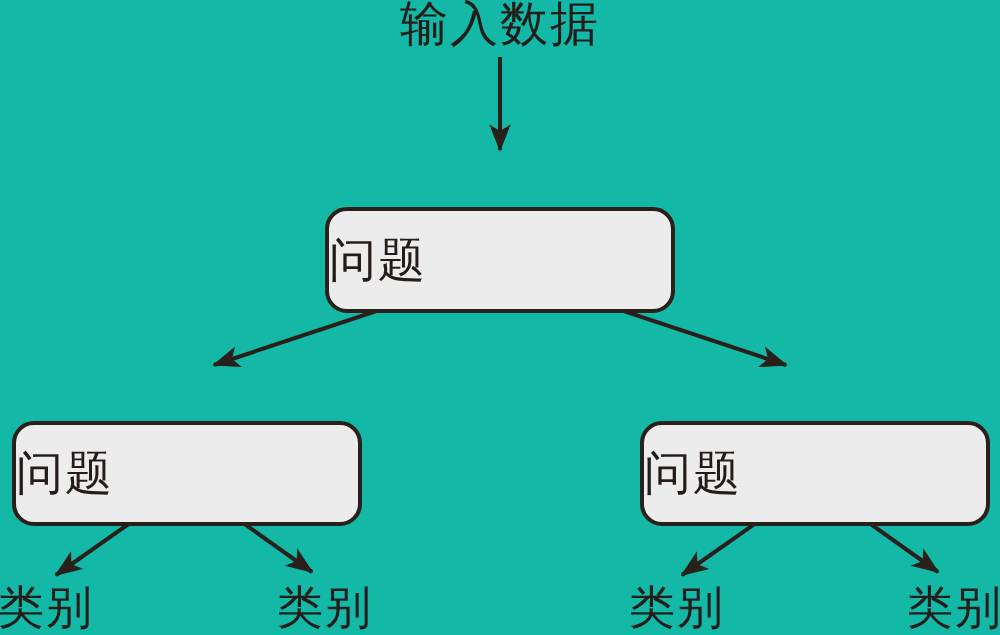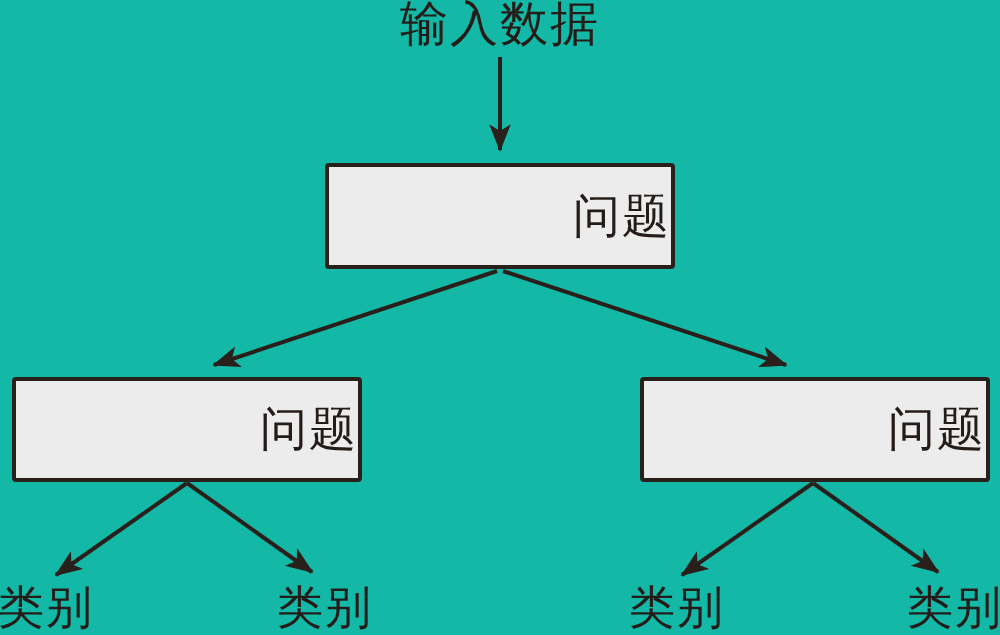--- a/index.html
+++ b/index.html
@@ -32,24 +32,25 @@
     line-height: 52px;
     color: #241c19;
     letter-spacing: 2px;
     white-space: nowrap;
   }
   .node {
     position: absolute;
     box-sizing: border-box;
     background: #ececec;
     border: 4px solid #2a201b;
-    border-radius: 4px;
+    border-radius: 22px;
     display: flex;
     align-items: center;
-    justify-content: flex-end;
+    justify-content: flex-start;
+    margin-top: 44px;
   }
   .node span {
     font-size: 47px;
     color: #241c19;
     letter-spacing: 2px;
     white-space: nowrap;
   }
   .node-root  { left: 325px; top: 163px; width: 350px; height: 106px; }
   .node-left  { left: 12px;  top: 377px; width: 350px; height: 105px; }
   .node-right { left: 640px; top: 377px; width: 350px; height: 105px; }

